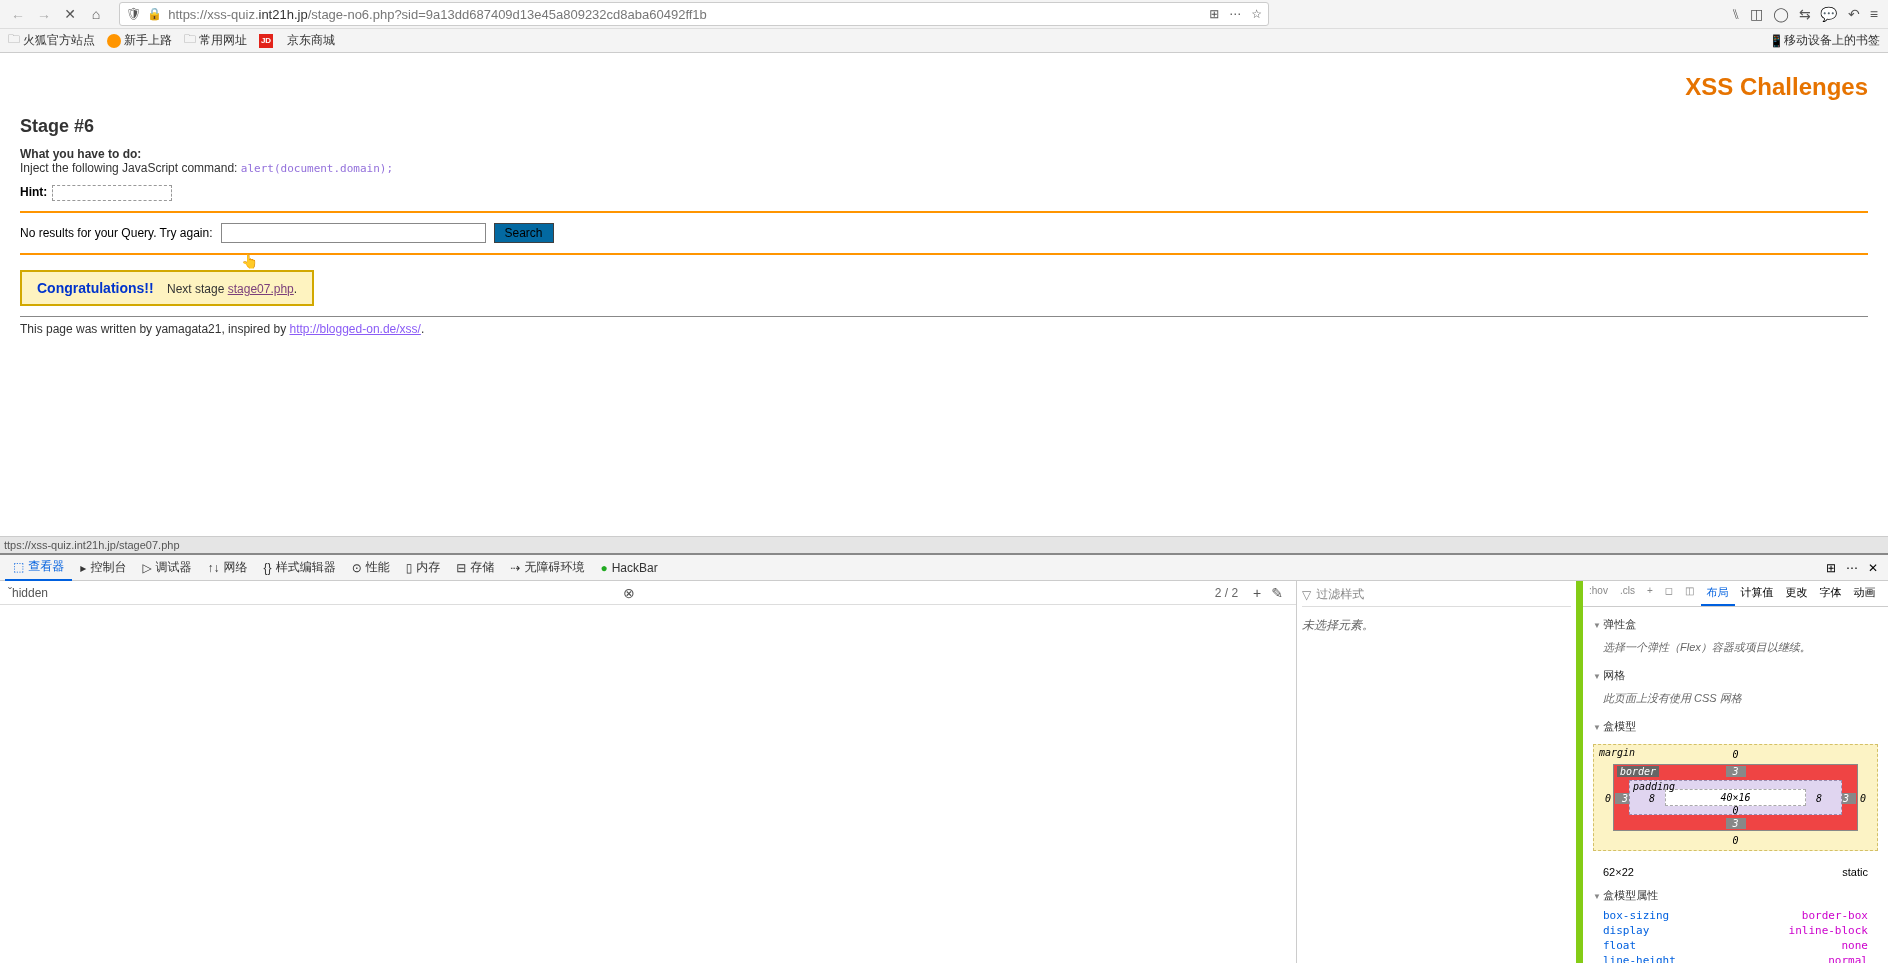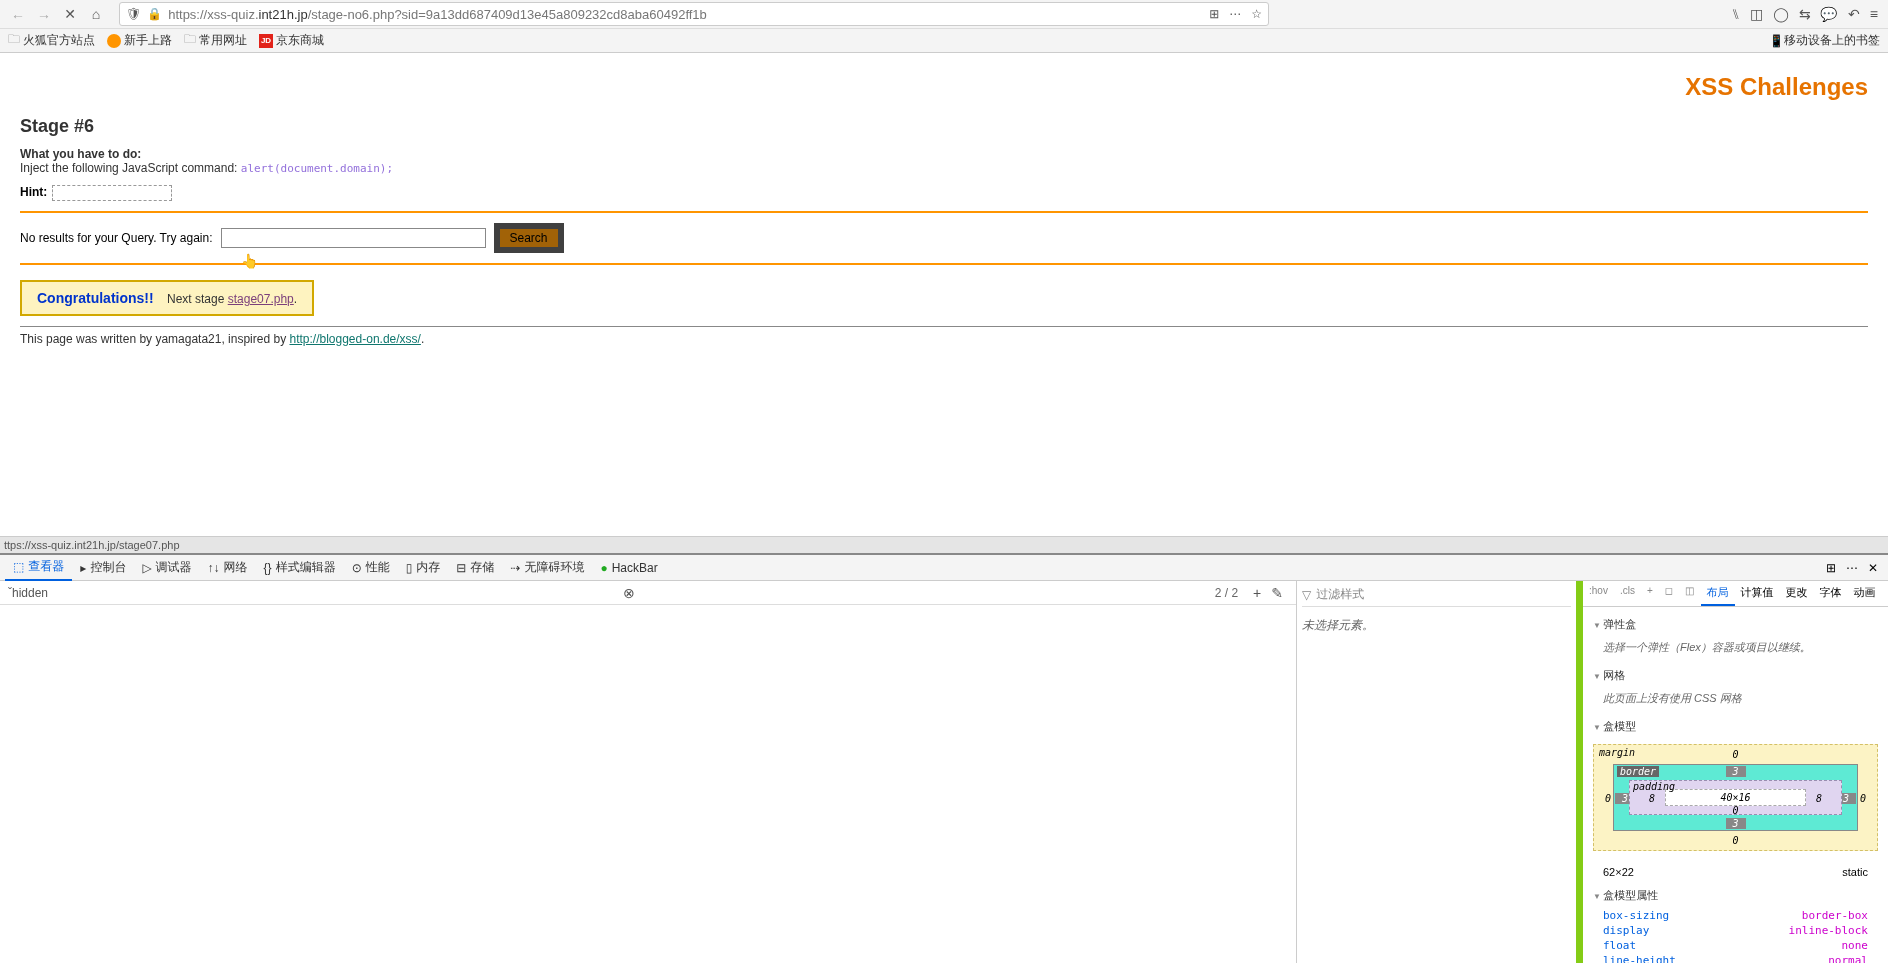--- a/index.html
+++ b/index.html
@@ -13,41 +13,41 @@
 .url-text { flex: 1; font-size: 13px; color: #777; font-family: Arial; }
 .url-text .bold-host { color: #333; }
 .addr-icons { display: flex; align-items: center; gap: 10px; color: #555; margin-left: auto; }
 .addr-icons span { cursor: pointer; }
 .right-icons { display: flex; align-items: center; gap: 10px; color: #555; margin-left: auto; padding-right: 5px; }
 .right-icons span { cursor: pointer; font-size: 14px; }
 .bookmarks-bar { display: flex; align-items: center; padding: 2px 8px; height: 24px; border-top: 1px solid #ddd; font-size: 12px; }
 .bm-item { display: flex; align-items: center; margin-right: 12px; cursor: pointer; color: #333; }
 .bm-item .folder-icon { color: #888; margin-right: 3px; }
 .bm-item .ff-icon { width: 14px; height: 14px; background: #ff9500; border-radius: 50%; margin-right: 3px; }
-.bm-item .jd-icon { width: 14px; height: 14px; background: #e2231a; color: #fff; font-size: 8px; text-align: center; line-height: 14px; margin-right: 3px; font-weight: bold; }
+.bm-item .jd-icon { width: 14px; height: 14px; background: #e2231a; color: #fff; font-size: 8px; text-align: center; line-height: 14px; margin-right: 14px; font-weight: bold; }
 .mobile-bm { margin-left: auto; display: flex; align-items: center; color: #333; }
 .page-content { padding: 10px 20px; }
 .page-title { font-family: Verdana, Arial; font-size: 24px; font-weight: bold; color: #e67300; margin: 10px 0; text-align: right; }
 .stage-title { font-family: Verdana, Arial; font-size: 18px; font-weight: bold; color: #333; margin: 15px 0 10px; }
 .task-line { font-family: Verdana, Arial; font-size: 12px; color: #333; }
 .task-line b { font-weight: bold; }
 .code-snippet { font-family: monospace; font-size: 11px; color: #9370db; }
 .hint-line { margin-top: 10px; font-family: Verdana, Arial; font-size: 12px; }
 .hint-box { display: inline-block; border: 1px dashed #999; width: 120px; height: 16px; vertical-align: middle; margin-left: 5px; }
 .orange-hr { border: none; border-top: 2px solid #ff9500; margin: 10px 0; }
 .search-line { font-family: Verdana, Arial; font-size: 12px; display: flex; align-items: center; gap: 8px; }
 .search-input { width: 265px; height: 20px; border: 1px solid #888; background: #fff; padding: 0 2px; }
-.search-btn { padding: 2px 10px; border: 6px solid #404040; background: #a16207; cursor: pointer; font-size: 12px; }
+.search-btn { padding: 2px 10px; border: 1px solid #404040; background: #0369a1; cursor: pointer; font-size: 12px; }
 .congrats-box { display: inline-block; background: #fef3c0; border: 2px solid #d2a800; padding: 8px 15px; margin: 5px 0; font-family: Verdana, Arial; }
 .congrats-title { color: #0033cc; font-weight: bold; font-size: 14px; margin-right: 10px; }
 .congrats-text { font-size: 12px; color: #333; }
 .congrats-link { color: #7b3f7b; text-decoration: underline; cursor: pointer; }
 .gray-hr { border: none; border-top: 1px solid #888; margin: 5px 0; }
 .footer-text { font-family: Verdana, Arial; font-size: 12px; color: #333; }
-.footer-link { color: #0f766e; text-decoration: underline; cursor: pointer; }
+.footer-link { color: #8b5cf6; text-decoration: underline; cursor: pointer; }
 .status-bar { font-size: 11px; color: #555; padding: 2px 4px; background: #e5e5e5; border-top: 1px solid #ccc; }
 .devtools { border-top: 2px solid #888; background: #f4f4f4; position: absolute; bottom: 0; left: 0; right: 0; height: 410px; display: flex; flex-direction: column; }
 .devtools-tabs { display: flex; align-items: center; height: 26px; border-bottom: 1px solid #ccc; padding: 0 5px; font-size: 12px; }
 .dt-tab { display: flex; align-items: center; padding: 0 8px; height: 26px; cursor: pointer; color: #333; gap: 4px; }
 .dt-tab.active { color: #0060df; border-bottom: 2px solid #0060df; }
 .dt-tab-icon { font-size: 12px; }
 .dt-right-icons { margin-left: auto; display: flex; gap: 10px; padding-right: 5px; }
 .dt-body { flex: 1; display: flex; background: #fff; overflow: hidden; }
 .dt-left { flex: 1; display: flex; flex-direction: column; }
 .dt-search-bar { display: flex; align-items: center; padding: 2px 8px; height: 24px; border-bottom: 1px solid #ddd; font-size: 12px; color: #666; }
@@ -61,21 +61,21 @@
 .dt-right-tabs { display: flex; border-bottom: 1px solid #ccc; font-size: 11px; }
 .dt-rtab { padding: 4px 6px; cursor: pointer; }
 .dt-rtab.small { color: #888; font-size: 10px; }
 .dt-rtab.active { color: #0060df; border-bottom: 2px solid #0060df; }
 .layout-section { padding: 5px 10px; }
 .section-header { cursor: pointer; font-size: 11px; color: #333; margin: 5px 0; }
 .section-header::before { content: "▼ "; font-size: 8px; color: #888; }
 .section-content { font-style: italic; color: #666; font-size: 11px; padding: 3px 0 8px 10px; }
 .box-model { position: relative; margin: 10px auto; }
 .box-outer { background: #fcf3c5; border: 1px dashed #d4c067; padding: 19px; font-size: 10px; font-family: monospace; position: relative; font-style: italic; }
-.box-border { background: #5eead4; border: 1px solid #888; padding: 15px; position: relative; }
+.box-border { background: #ef4444; border: 1px solid #888; padding: 15px; position: relative; }
 .box-padding { background: #e0d5f0; border: 1px dashed #998db0; padding: 8px 35px; position: relative; }
 .box-content { background: #fff; border: 1px dashed #aaa; text-align: center; padding: 2px 0; }
 .box-label { position: absolute; font-size: 10px; }
 .box-val { position: absolute; font-size: 10px; text-align: center; width: 20px; }
 .dims-line { display: flex; justify-content: space-between; padding: 5px 10px; font-size: 11px; gap: 12px; }
 .props-table { padding: 0 10px; font-family: monospace; font-size: 11px; }
 .prop-row { display: flex; justify-content: space-between; padding: 1px 0; }
 .prop-name { color: #0060df; }
 .prop-val { color: #cc00cc; }
 .cursor-hand { position: absolute; left: 241px; top: 253px; font-size: 14px; pointer-events: none; z-index: 100; }

